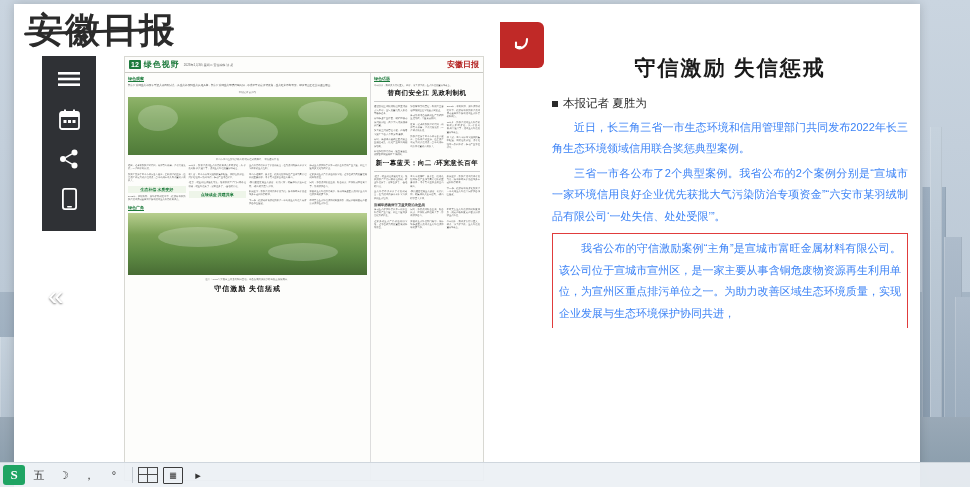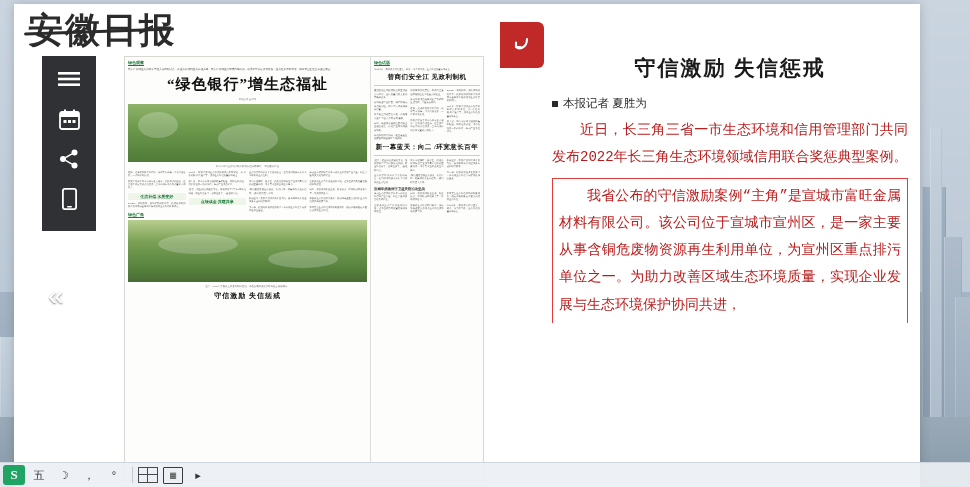--- a/index.html
+++ b/index.html
@@ -293,27 +293,27 @@
     margin-right: 5px;
   }
   #article-meta-row {
     display: flex;
     justify-content: space-between;
     font-size: 11.5px;
     color: #2a2a2a;
     margin-bottom: 18px;
   }
   #article-body p {
-    font-size: 14px;
+    font-size: 11px;
     line-height: 1.95;
-    color: #b91c1c;
+    color: #3b82f6;
     margin: 0 0 3px;
     text-align: justify;
     text-indent: 2em;
-    font-family: Liberation Mono, monospace;
+    font-family: Liberation Sans, sans-serif;
   }
   #highlight-box {
     border: 1px solid #e03c3c;
     padding: 4px 6px 2px;
     margin-top: 6px;
     border-bottom: none;
   }
   #highlight-box p { margin-bottom: 2px; }
   
   #taskbar {
@@ -423,25 +423,30 @@
     <div class="tool">
       <svg width="15" height="22" viewBox="0 0 15 22">
           <rect x="0.9" y="0.9" width="13.2" height="20.2" rx="2" fill="none" stroke="#fff" stroke-width="1.8"></rect>
           <rect x="5" y="18" width="5" height="1.4" rx="0.7" fill="#fff"></rect>
         </svg>
     </div>
   </div>
   <div id="collapse-arrow">«</div>
 
   <div id="newspaper">
+    <div id="np-head">
+      <span class="pagenum">12</span>
+      <span class="sec">绿色视野</span>
+      <span class="np-date">2023年1月3日 星期二 责任编辑 汤 超</span>
+      <span class="np-name">安徽日报</span>
+    </div>
     <div id="np-body">
       <div id="np-left">
         <span class="np-tag">绿色观察</span>
         <div class="np-lead">新安江流域生态补偿今年迈入第四轮试点，从生态补偿到生态共建共享，新安江流域生态环境持续向好，水质常年稳定保持优良，生态红利不断释放，绿水青山正在变成金山银山。</div>
-        <div class="np-headline">“绿色银行”增生态福祉</div>
         <div class="np-cap">本报记者 夏胜为</div>
         <div class="np-photo">
           <div class="blob" style="left:10px;top:8px;width:40px;height:26px;"></div>
           <div class="blob" style="left:90px;top:20px;width:60px;height:30px;"></div>
           <div class="blob" style="left:170px;top:4px;width:50px;height:24px;"></div>
         </div>
         <div class="np-cap">黄山市黄山区新明乡樵山村村民在采摘茶叶。 本报通讯员 摄</div>
         <div class="np-cols">
           <p class="np-para">近日，记者在新安江畔看到，两岸青山如黛，江水清澈见底，一江碧水向东流。</p>
           <p class="np-para">新安江发源于黄山市休宁县六股尖，是钱塘江的正源，也是浙江省最大的入境河流，占千岛湖年均入库水量的六成以上。</p>
@@ -520,20 +525,21 @@
       </svg>
     </div>
     <div id="article-inner">
       <h1 id="article-title">守信激励 失信惩戒</h1>
       <div id="article-meta-author">
         <span class="sq"></span>
         <span>本报记者 夏胜为</span>
       </div>
       <div id="article-body">
         <p>近日，长三角三省一市生态环境和信用管理部门共同发布2022年长三角生态环境领域信用联合奖惩典型案例。</p>
+        <p>三省一市各公布了2个典型案例。我省公布的2个案例分别是“宣城市一家环境信用良好企业优先获批大气污染防治专项资金”“六安市某羽绒制品有限公司‘一处失信、处处受限’”。</p>
         <div id="highlight-box">
           <p>我省公布的守信激励案例“主角”是宣城市富旺金属材料有限公司。该公司位于宣城市宣州区，是一家主要从事含铜危废物资源再生利用单位，为宣州区重点排污单位之一。为助力改善区域生态环境质量，实现企业发展与生态环境保护协同共进，</p>
         </div>
       </div>
     </div>
   </div>
 </div>
 
 <div id="taskbar">
   <div class="tb-item tb-s">S</div>

